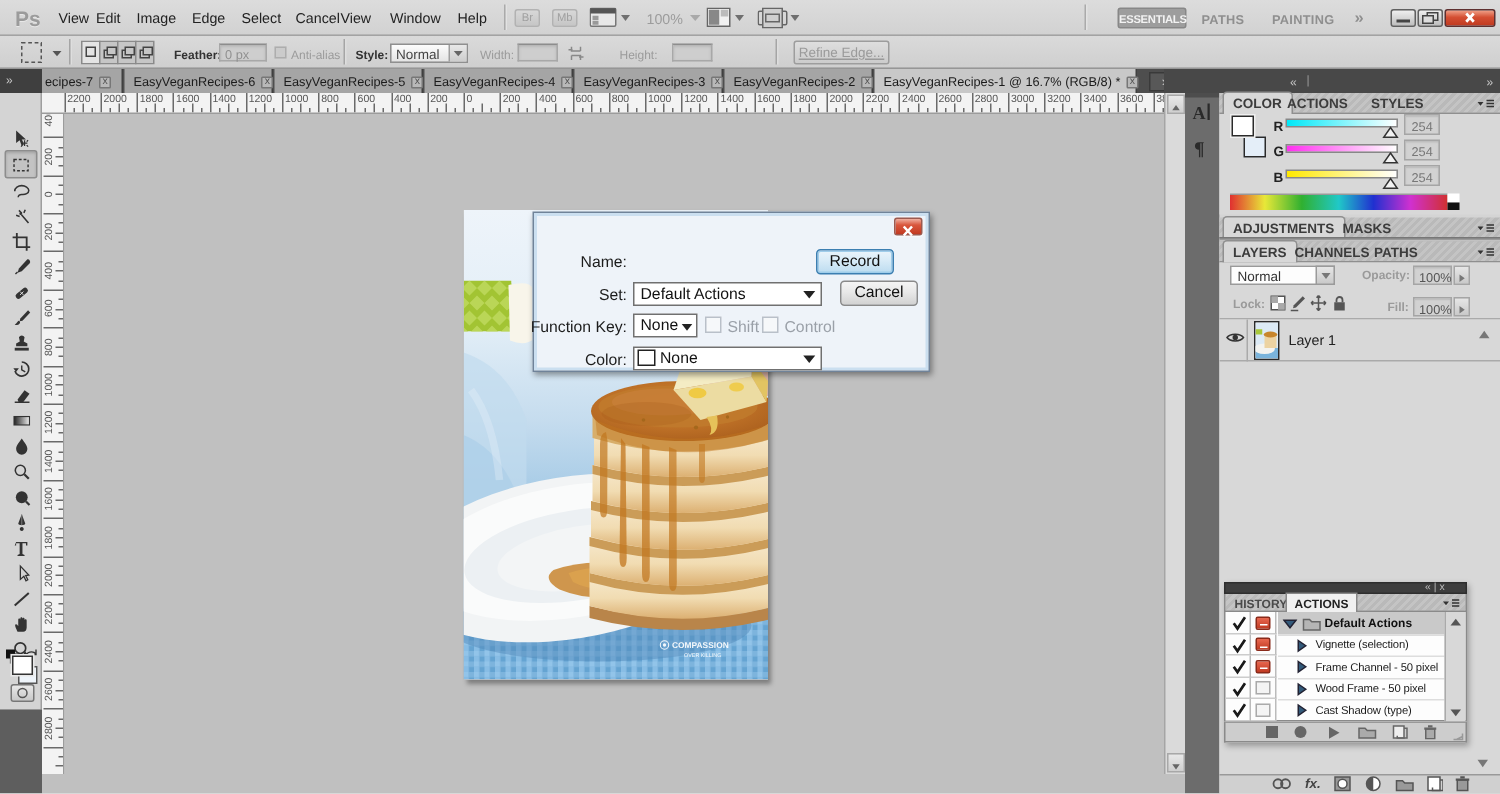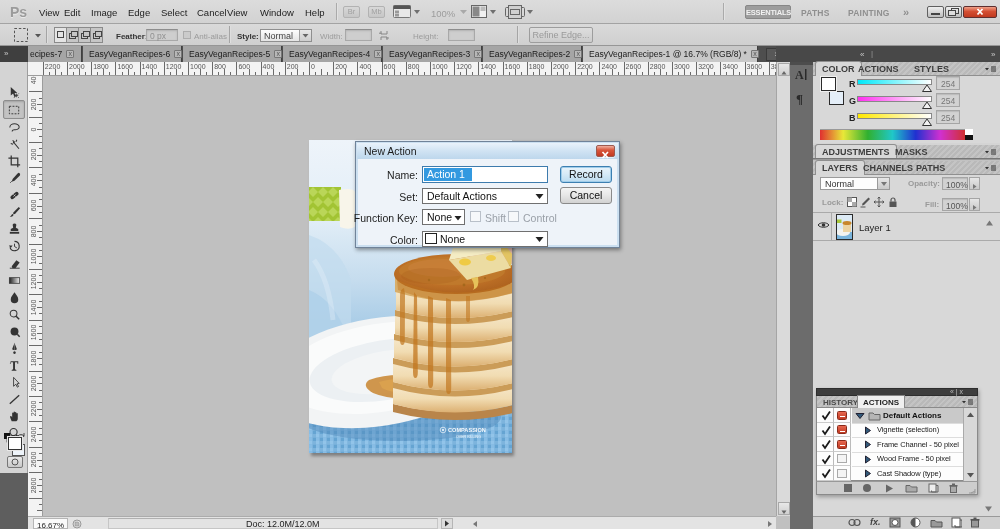--- a/index.html
+++ b/index.html
@@ -168,21 +168,21 @@
     </div>
     <div class="opt-gray" style="left:320px">Width:</div>
     <div class="opt-field" style="left:345px;width:27px;"></div>
     <svg class="abs" style="left:378px;top:7px" width="12" height="9">
         <path d="M3 0 L3 3 L9 3 M9 0 L9 3 M3 6 L9 6 L9 9 M3 6 L3 9" stroke="#888" fill="none"></path>
         <path d="M1 2.2 l2.6 0 M8 7 l3 0" stroke="#888" fill="none"></path>
       </svg>
     <div class="opt-gray" style="left:413px">Height:</div>
     <div class="opt-field" style="left:448px;width:27px;"></div>
     <div class="osep" style="left:517px"></div>
-    <div class="abs" style="left:529px;top:3px;width:64px;height:16px;border:1px solid #9d9d9d;border-radius:2px;background:linear-gradient(#dedede,#cccccc);color:#9a9a9a;font-size:9px;text-align:center;line-height:14px;">Refine Edge...</div>
+    <div class="abs" style="left:529px;top:3px;width:64px;height:16px;border:1px solid #9d9d9d;border-radius:2px;background:linear-gradient(#dedede,#cccccc);color:#9a9a9a;font-size:9px;text-align:center;line-height:14px;text-decoration:underline;">Refine Edge...</div>
   </div>
 
   <div class="abs" id="tabbar">
     <div class="doctab" style="left:28px;width:54px;padding-left:2px;">ecipes-7<span class="cl">x</span></div>
     <div class="doctab" style="left:83px;width:99px;">EasyVeganRecipes-6<span class="cl">x</span></div>
     <div class="doctab" style="left:183px;width:99px;">EasyVeganRecipes-5<span class="cl">x</span></div>
     <div class="doctab" style="left:283px;width:99px;">EasyVeganRecipes-4<span class="cl">x</span></div>
     <div class="doctab" style="left:383px;width:99px;">EasyVeganRecipes-3<span class="cl">x</span></div>
     <div class="doctab" style="left:483px;width:99px;">EasyVeganRecipes-2<span class="cl">x</span></div>
     <div class="doctab" style="left:583px;width:175px;background:#c8c8c8;">EasyVeganRecipes-1 @ 16.7% (RGB/8) *<span class="cl">x</span></div>
@@ -667,38 +667,20 @@
     <svg class="abs" style="left:5px;top:29px" width="14" height="14">
         <text x="1" y="12" font-size="13" font-weight="bold" fill="#2a2a2a" font-family="Liberation Serif">¶</text>
       </svg>
   </div>
   <div class="abs" id="darktop">
     <div class="abs" style="left:84px;top:4px;color:#c9c9c9;font-size:8px;">«</div>
     <div class="abs" style="left:95px;top:3px;color:#9a9a9a;font-size:8px;">|</div>
     <div class="abs" style="left:215px;top:4px;color:#c9c9c9;font-size:8px;">»</div>
   </div>
 
-  <div class="abs" id="statusbar">
-    <div class="abs" style="left:5px;top:1px;width:35px;height:11px;background:#fafafa;border:1px solid #b5b5b5;font-size:8px;color:#222;padding:1.5px 0 0 3px;">16.67%</div>
-    <svg class="abs" style="left:44px;top:2px" width="10" height="10">
-        <circle cx="5" cy="5" r="4" fill="none" stroke="#999"></circle>
-        <path d="M3 3 l3 0 1 1 0 3 -4 0 z" fill="#bbb" stroke="#888" stroke-width="0.5"></path>
-      </svg>
-    <div class="abs" style="left:80px;top:1px;width:330px;height:11px;border:1px solid #c6c6c6;border-top-color:#b0b0b0;"></div>
-    <div class="abs" style="left:218px;top:2px;font-size:9px;color:#222;">Doc: 12.0M/12.0M</div>
-    <div class="abs" style="left:413px;top:1px;width:12px;height:11px;border:1px solid #b5b5b5;background:#dcdcdc;"><svg width="10" height="9">
-          <path d="M3 1.5 l4 3 -4 3 z" fill="#333"></path>
-        </svg></div>
-    <svg class="abs" style="left:443px;top:3px" width="8" height="8">
-        <path d="M6 1 l-4 3 4 3 z" fill="#777"></path>
-      </svg>
-    <svg class="abs" style="left:738px;top:3px" width="8" height="8">
-        <path d="M2 1 l4 3 -4 3 z" fill="#777"></path>
-      </svg>
-  </div>
 
   <div class="abs" id="rightdock">
 <div class="phead" style="top:0"></div>
 <div class="ptab on" style="left:3px">COLOR</div>
 <div class="ptab off" style="left:39px">ACTIONS</div>
 <div class="ptab off" style="left:95px">STYLES</div>
 <svg class="pmenuicon" style="top:4px" width="11" height="7">
         <path d="M0 2 l4 0 -2 2.5 z" fill="#333"></path>
         <path d="M6 1 l5 0 M6 3 l5 0 M6 5 l5 0" stroke="#333"></path>
       </svg>
@@ -927,31 +909,27 @@
           <rect x="0.5" y="2" width="8" height="1.5" fill="#666"></rect>
           <rect x="3" y="0.5" width="3" height="1.5" fill="#666"></rect>
         </svg>
         <svg class="abs" style="left:152px;top:100px" width="8" height="6">
           <path d="M1 5 L7 5 L7 1 M3 5 L7 3" stroke="#999" fill="none"></path>
         </svg>
       </div>
 </div>
 
   <div class="abs" id="dialog">
-    <div id="dlg-title">New Action</div>
     <div class="abs" style="right:4px;top:3px;width:19px;height:12px;border:1px solid #9c5a50;border-radius:2px;background:linear-gradient(#f0b0a0,#d9573d 40%,#c23a22);box-shadow:0 1px 1px rgba(255,255,255,0.6);"><svg width="17" height="10">
           <path d="M5.5 2 L11 8 M11 2 L5.5 8" stroke="#fff" stroke-width="1.7"></path>
         </svg></div>
 
     <div class="dlg-label" style="top:27px;">Name:</div>
-    <div class="abs" style="left:66px;top:24px;width:126px;height:17px;background:#fff;border:1px solid #3d7bad;">
-      <div class="abs" style="left:1px;top:1px;width:48px;height:13px;background:#3399e0;color:#fff;font-size:10.5px;padding:0 0 0 3px;">Action 1</div>
-    </div>
-
-    <div class="abs" style="left:204px;top:24px;width:52px;height:17px;border:1px solid #3c7fb1;border-radius:3px;background:linear-gradient(#eaf4fb,#d8ebf7 45%,#bcdcf0);box-shadow:inset 0 0 0 1px #a0cdea;color:#111;font-size:10.5px;text-align:center;line-height:15px;">Record</div>
+
+    <div class="abs" style="left:188px;top:24px;width:52px;height:17px;border:1px solid #3c7fb1;border-radius:3px;background:linear-gradient(#eaf4fb,#d8ebf7 45%,#bcdcf0);box-shadow:inset 0 0 0 1px #a0cdea;color:#111;font-size:10.5px;text-align:center;line-height:15px;">Record</div>
 
     <div class="dlg-label" style="top:49px;">Set:</div>
     <div class="abs" style="left:66px;top:46px;width:126px;height:16px;background:#fff;border:1px solid #707070;font-size:10.5px;color:#111;padding:1px 0 0 4px;">Default Actions
       <svg class="abs" style="right:3px;top:4px" width="9" height="7">
           <path d="M0.5 1 l8 0 -4 5 z" fill="#222"></path>
         </svg>
     </div>
 
     <div class="abs" style="left:204px;top:45px;width:52px;height:17px;border:1px solid #8a8a8a;border-radius:3px;background:linear-gradient(#f4f4f4,#e8e8e8 45%,#d2d2d2);color:#111;font-size:10.5px;text-align:center;line-height:15px;">Cancel</div>
 

